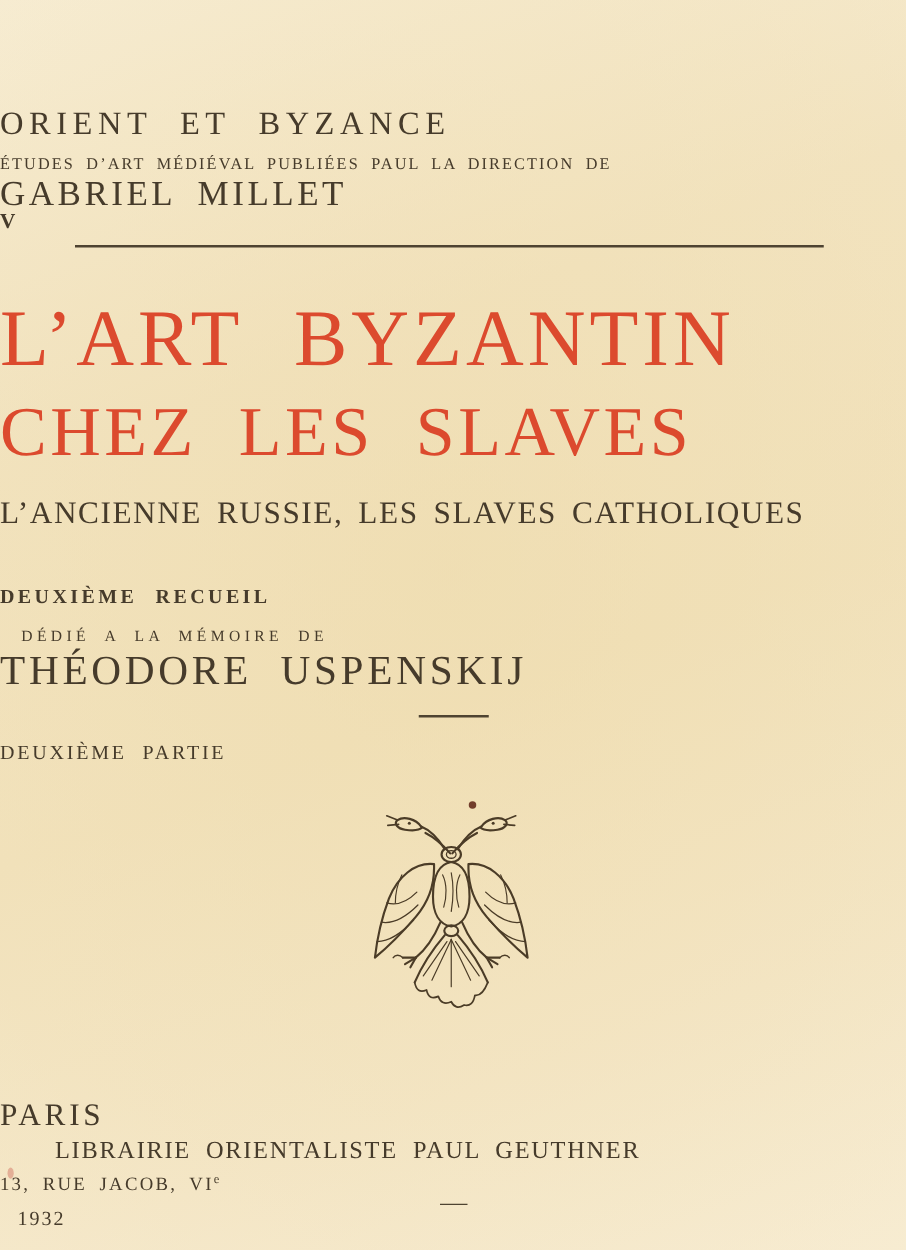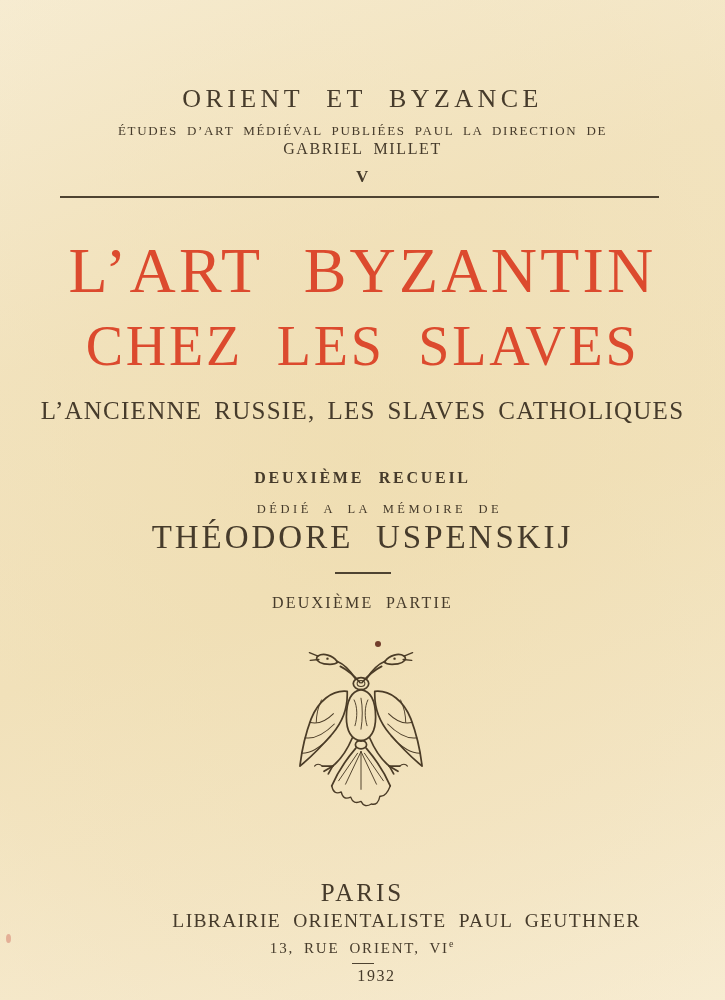--- a/index.html
+++ b/index.html
@@ -9,25 +9,25 @@
     margin:0;
     overflow:hidden;
     font-family:"Liberation Serif","DejaVu Serif",serif;
     color:#463b2b;
     background:
       radial-gradient(ellipse 120% 90% at 50% 46%, rgba(238,219,172,.55) 0%, rgba(242,227,190,.25) 55%, rgba(250,241,220,.55) 100%),
       linear-gradient(160deg,#f7edd4 0%,#f2e3bf 30%,#f1e1ba 55%,#f4e6c6 80%,#f7ecd2 100%);
   }
   .line{
     position:absolute;left:0;width:100%;
-    text-align:center;white-space:nowrap;
+    text-align:left;white-space:nowrap;
   }
   .series-title{top:84px;font-size:26px;letter-spacing:.17em;word-spacing:.45em;}
   .series-subtitle{top:123px;font-size:13px;letter-spacing:.13em;word-spacing:.32em;}
-  .series-editor{top:140px;font-size:16px;letter-spacing:.1em;word-spacing:.3em;}
+  .series-editor{top:140px;font-size:28px;letter-spacing:.1em;word-spacing:.3em;}
   .volume{top:167px;font-size:17px;font-weight:bold;letter-spacing:.05em;}
   .rule-full{
     position:absolute;top:196px;left:60px;right:66px;height:0;
     border-top:2px solid #4e4331;
   }
   .title-1{top:234px;font-size:64px;color:#dc4a2e;letter-spacing:.05em;word-spacing:.35em;}
   .title-2{top:314px;font-size:56px;color:#dc4a2e;letter-spacing:.05em;word-spacing:.3em;}
   .work-subtitle{top:397px;font-size:25px;letter-spacing:.05em;word-spacing:.18em;font-family:Liberation Serif, serif;}
   .collection{top:469px;font-size:16px;font-weight:bold;letter-spacing:.17em;word-spacing:.5em;}
   .dedication{top:502px;font-size:12.5px;letter-spacing:.28em;word-spacing:.45em;padding-left:17px;}
@@ -130,21 +130,21 @@
       <path d="M90,132 L72,170" stroke-width="1.1"></path>
       <path d="M90,132 L90,176" stroke-width="1.1"></path>
       <path d="M90,132 L108,170" stroke-width="1.1"></path>
       <path d="M86,134 L64,166" stroke-width="1.1"></path>
       <path d="M94,134 L116,166" stroke-width="1.1"></path>
     </svg>
   </div>
 
   <div class="line city">PARIS</div>
   <div class="line publisher">LIBRAIRIE ORIENTALISTE PAUL GEUTHNER</div>
-  <div class="line address"><span>13, RUE ORIENT, VI</span><sup>e</sup></div>
+  <div class="line address"><span>13, RUE JACOB, VI</span><sup>e</sup></div>
 
   <div class="rule-dash"></div>
 
   <div class="line year">1932</div>
 
   <div class="speck"></div>
   <div class="speck2"></div>
 </div>
 
 </body></html>

